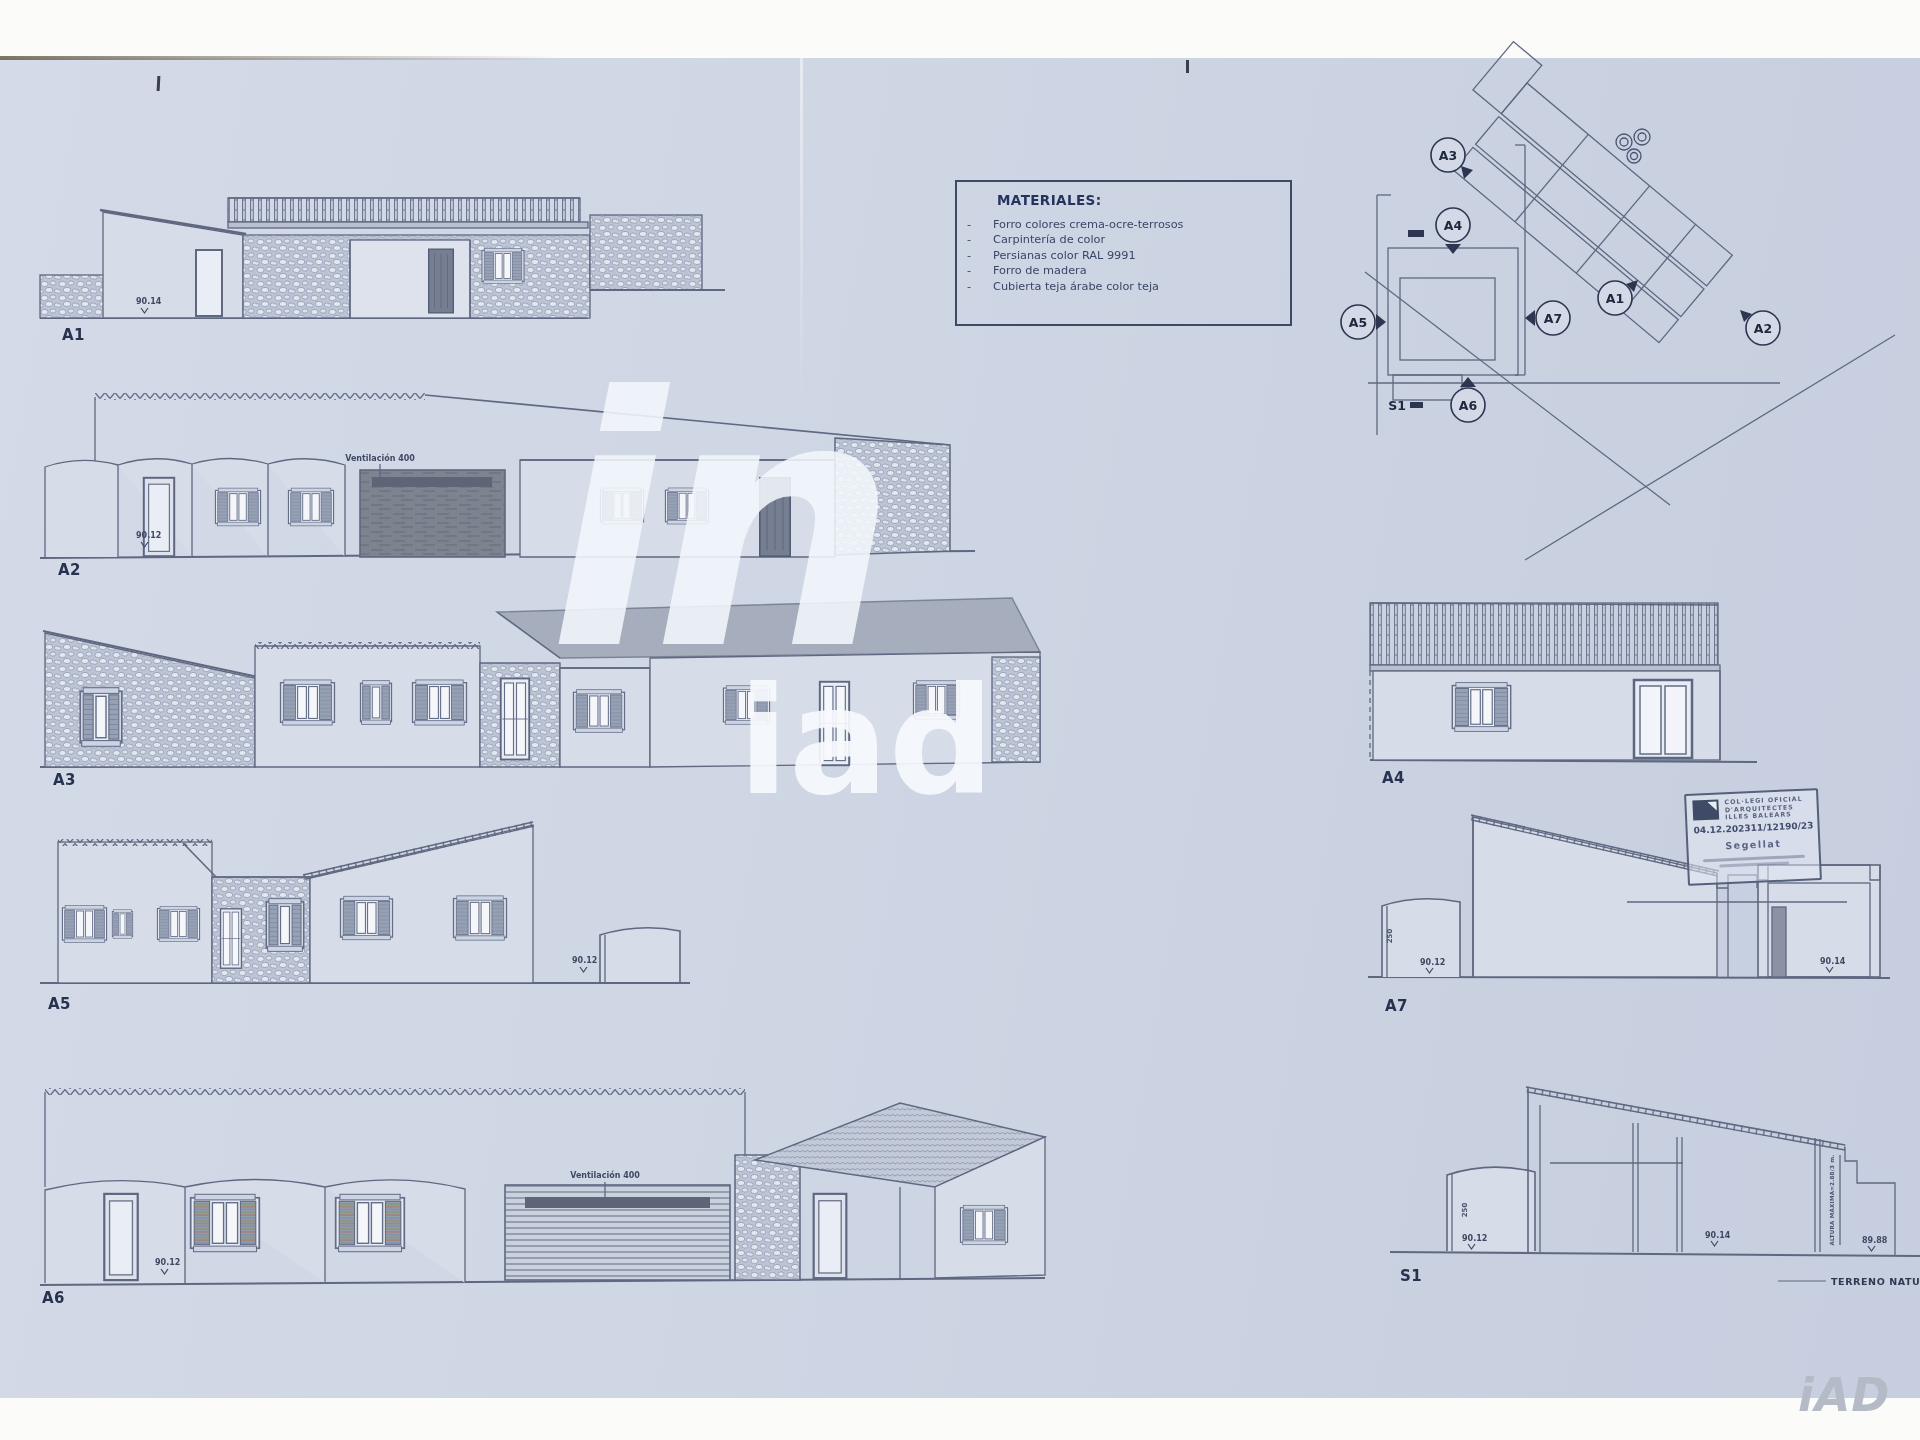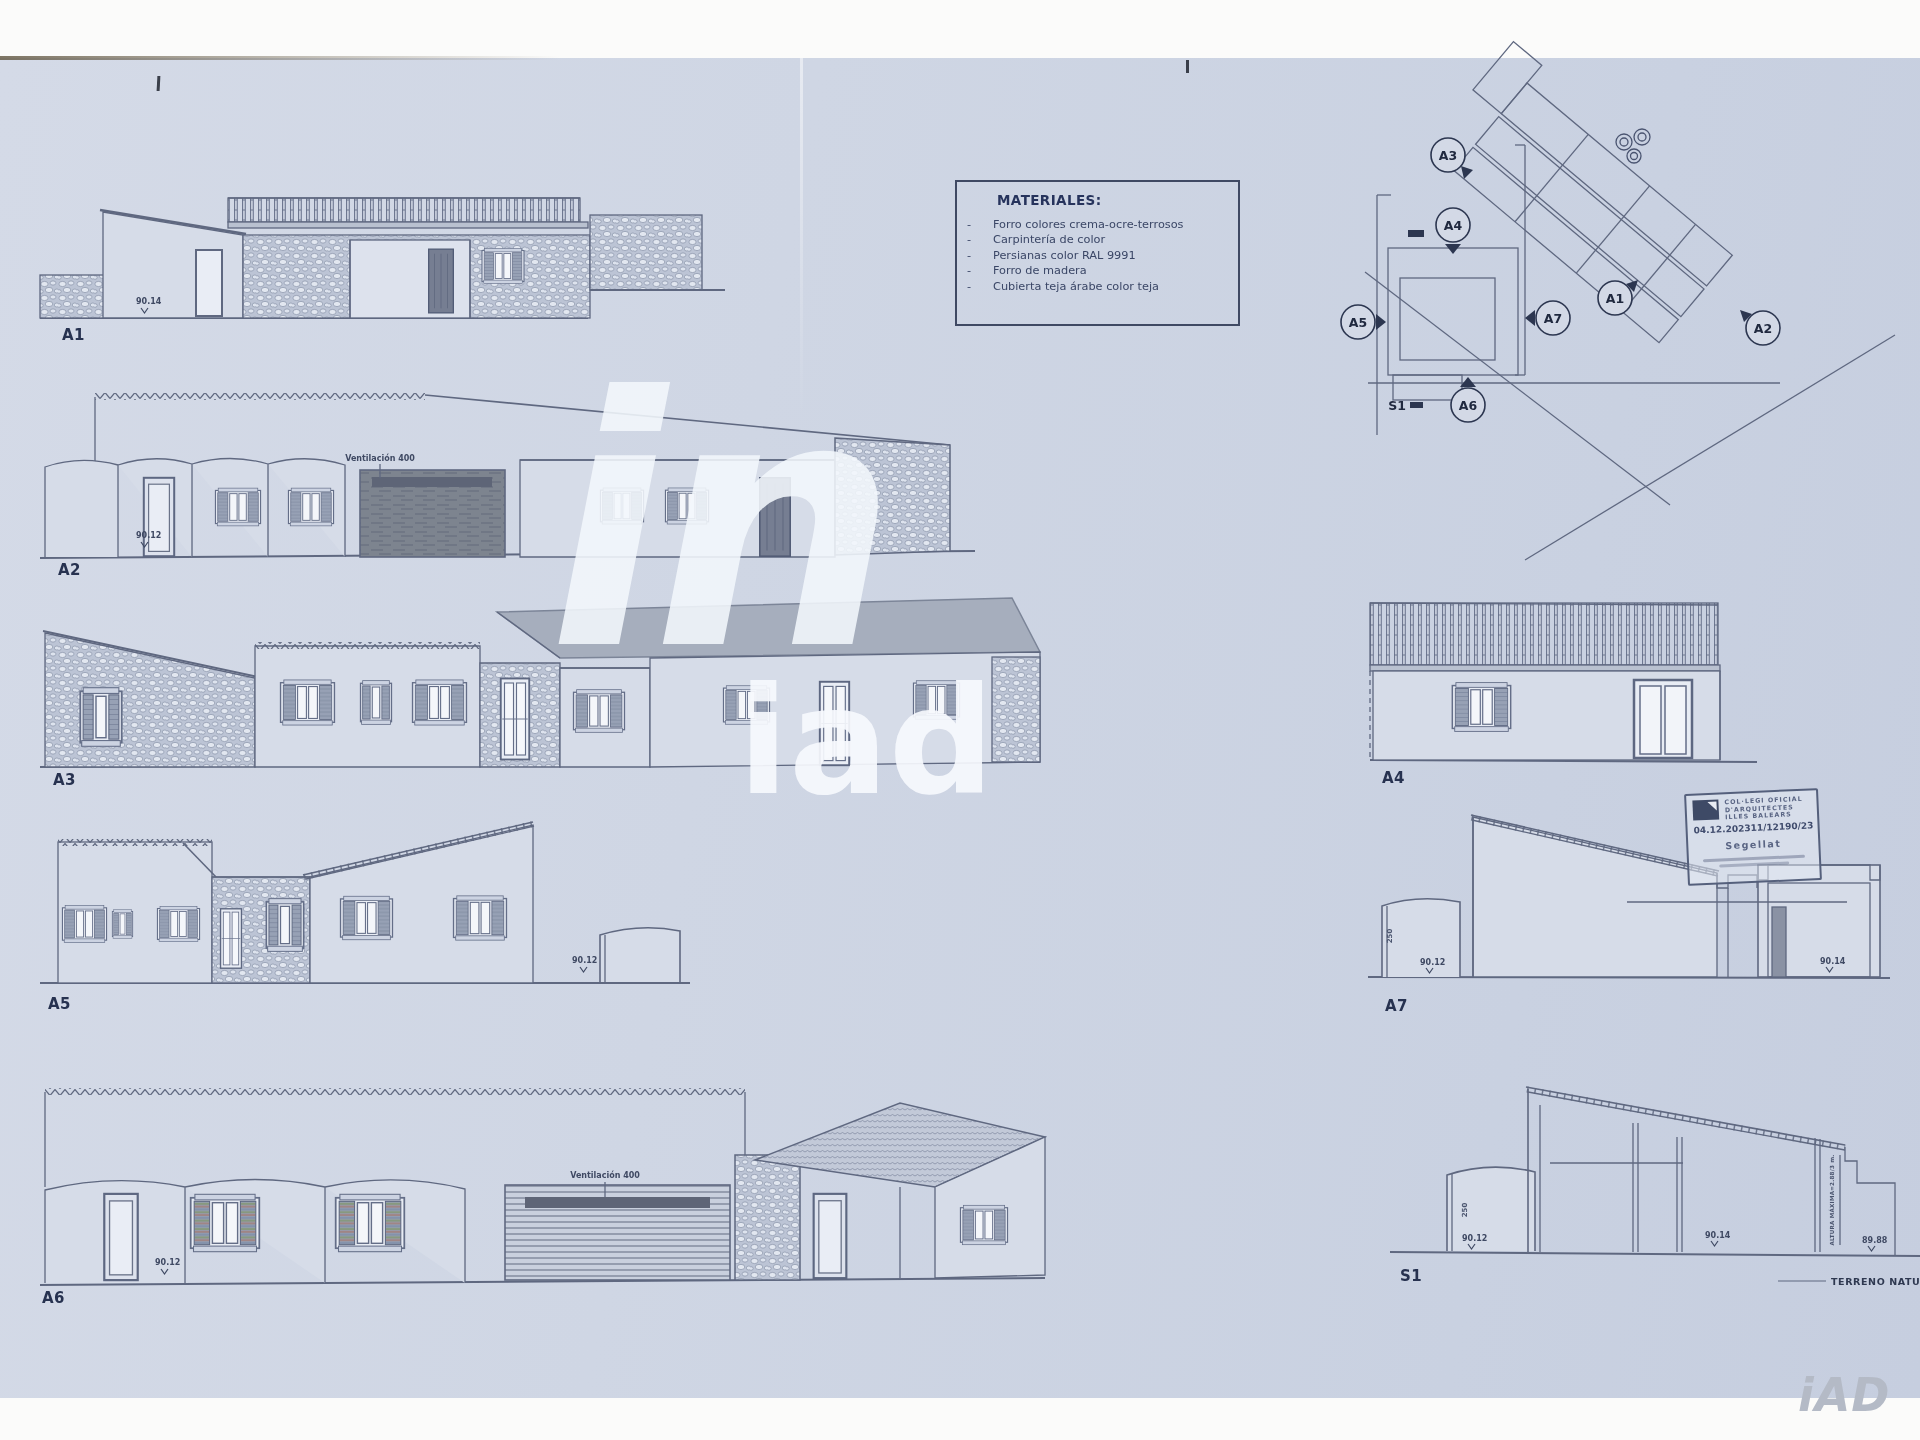--- a/index.html
+++ b/index.html
@@ -16,21 +16,21 @@
   svg{position:absolute;overflow:visible;}
   svg text{font-family:"DejaVu Sans","Liberation Sans",sans-serif;}
   .lbl{font-size:15px;font-weight:800;fill:#273250;letter-spacing:.5px;}
   .dim{font-size:8px;font-weight:700;fill:#3f4963;}
   .vdim{font-size:7px;font-weight:700;fill:#4a546e;}
   .tinyv{font-size:5.6px;font-weight:700;fill:#4a546e;letter-spacing:.2px;}
   .note{font-size:8px;font-weight:700;fill:#3f4963;}
   .mk{font-size:12.5px;font-weight:800;fill:#20293f;text-anchor:middle;}
   .terr{font-size:9.5px;font-weight:800;fill:#2e3850;letter-spacing:.6px;}
   
-  #materials{position:absolute;left:955px;top:180px;width:285px;height:146px;
+  #materials{position:absolute;left:955px;top:180px;width:337px;height:146px;
      border:2px solid #3f4963;box-sizing:border-box;padding:10px 8px 6px 8px;color:#32406a;}
   #materials .mat-title{font-size:13.5px;font-weight:800;letter-spacing:.4px;margin:0 0 9px 32px;color:#26335c;}
   #materials .mat-row{display:flex;font-size:11.3px;font-weight:500;line-height:15.4px;color:#3a4666;}
   #materials .mat-dash{width:26px;padding-left:2px;flex:0 0 26px;}
   
   #stamp{position:absolute;left:1686px;top:791px;width:134px;height:92px;z-index:20;
      border:2px solid #55607c;border-radius:2px;transform:rotate(-2.5deg);
      background:rgba(228,233,243,.55);box-sizing:border-box;color:#4d5878;}
   #stamp .logo{position:absolute;left:6px;top:5px;width:26px;height:20px;background:#3e4a66;}
   #stamp .logo i{position:absolute;right:2px;top:2px;width:0;height:0;border-left:9px solid transparent;

